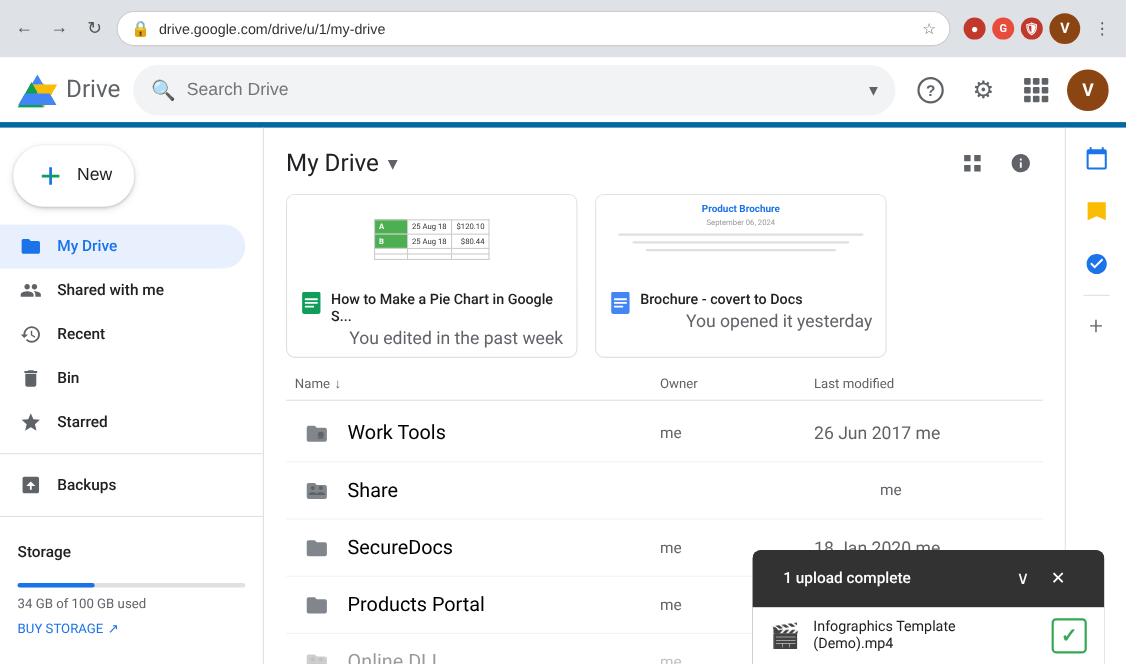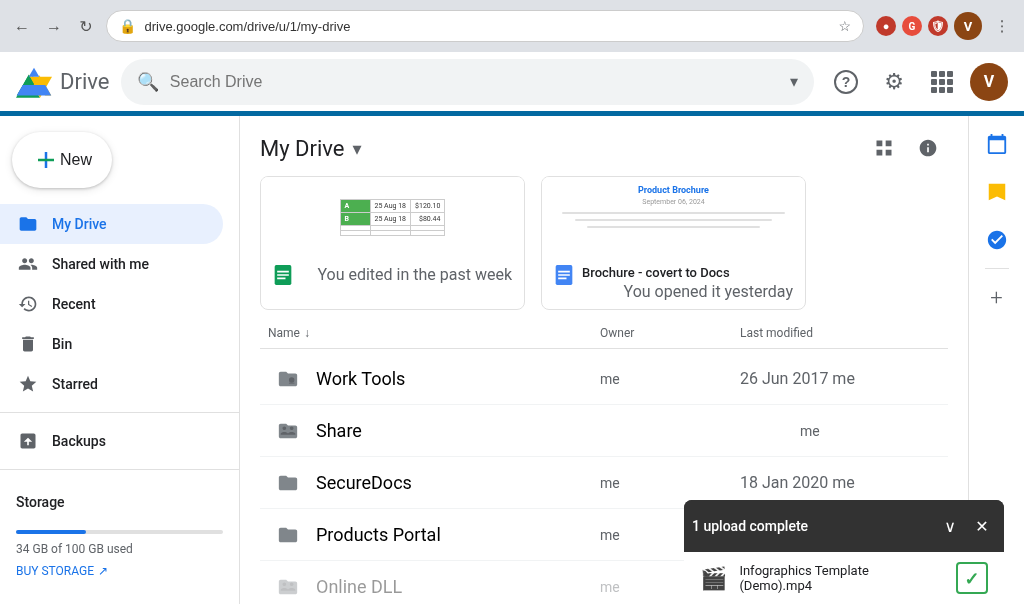--- a/index.html
+++ b/index.html
@@ -31,21 +31,21 @@
     .header-right { display: flex; align-items: center; gap: 8px; margin-left: auto; }
     .header-icon-btn { width: 40px; height: 40px; border-radius: 50%; border: none; background: transparent; cursor: pointer; display: flex; align-items: center; justify-content: center; color: #5f6368; font-size: 20px; }
     .user-avatar { width: 38px; height: 38px; border-radius: 50%; overflow: hidden; cursor: pointer; }
     .user-avatar-inner { width: 100%; height: 100%; background: #8B4513; display: flex; align-items: center; justify-content: center; color: white; font-size: 16px; font-weight: bold; }
 
     
     .main-body { display: flex; flex: 1; overflow: hidden; }
 
     
     .sidebar { width: 240px; min-width: 240px; overflow-y: auto; padding: 8px 0; border-right: 1px solid #e0e0e0; }
-    .new-btn { margin: 8px 12px 16px 12px; height: 56px; border-radius: 28px; background: #fff; box-shadow: 0 1px 3px rgba(0,0,0,0.2), 0 2px 8px rgba(0,0,0,0.1); border: none; cursor: pointer; display: flex; align-items: center; padding: 0 20px; font-size: 16px; color: #202124; }
+    .new-btn { margin: 8px 12px 16px 12px; height: 56px; border-radius: 28px; background: #fff; box-shadow: 0 1px 3px rgba(0,0,0,0.2), 0 2px 8px rgba(0,0,0,0.1); border: none; cursor: pointer; display: flex; align-items: center; gap: 10px; padding: 0 20px; font-size: 16px; color: #202124; }
     .new-plus-icon { width: 28px; height: 28px; display: flex; align-items: center; justify-content: center; }
     .nav-item { display: flex; align-items: center; gap: 12px; padding: 0 16px; height: 40px; border-radius: 0 20px 20px 0; cursor: pointer; color: #202124; margin-right: 16px; }
     .nav-item.active { background: #e8f0fe; }
     .nav-item-icon { font-size: 20px; color: #5f6368; width: 24px; display: flex; align-items: center; justify-content: center; }
     .nav-item.active .nav-item-icon { color: #1a73e8; }
     .nav-item-label { font-size: 14px; font-weight: 500; }
     .sidebar-divider { height: 1px; background: #e0e0e0; margin: 8px 0; }
     .storage-section { padding: 16px 16px 8px 16px; }
     .storage-title { font-size: 14px; font-weight: 500; color: #202124; margin-bottom: 20px; }
     .storage-bar { height: 4px; background: #e0e0e0; border-radius: 2px; margin-bottom: 8px; }
@@ -94,21 +94,21 @@
     .file-modified-cell { width: 200px; font-size: 16px; color: #5f6368; }
 
     
     .right-sidebar { width: 56px; border-left: 1px solid #e0e0e0; display: flex; flex-direction: column; align-items: center; padding: 8px 0; gap: 8px; }
     .right-sidebar-icon { width: 40px; height: 40px; border-radius: 50%; display: flex; align-items: center; justify-content: center; cursor: pointer; color: #5f6368; font-size: 20px; }
     .right-sidebar-icon.active { color: #1a73e8; }
     .right-sidebar-divider { width: 24px; height: 1px; background: #e0e0e0; }
 
     
     .upload-toast { position: fixed; bottom: 0; right: 20px; width: 320px; background: #323232; border-radius: 8px 8px 0 0; overflow: hidden; z-index: 1000; }
-    .toast-header { display: flex; align-items: center; justify-content: space-between; padding: 12px 8px; background: #323232; }
+    .toast-header { display: flex; align-items: center; justify-content: space-between; padding: 12px 28px; background: #323232; }
     .toast-title { color: #fff; font-size: 14px; font-weight: 500; }
     .toast-actions { display: flex; gap: 4px; }
     .toast-btn { width: 28px; height: 28px; border-radius: 50%; border: none; background: transparent; cursor: pointer; color: #fff; font-size: 16px; display: flex; align-items: center; justify-content: center; }
     .toast-item { display: flex; align-items: center; padding: 10px 16px; background: #fff; gap: 12px; }
     .toast-item-icon { font-size: 22px; color: #c0392b; }
     .toast-item-name { flex: 1; font-size: 13px; color: #202124; }
     .toast-item-status { width: 32px; height: 32px; border-radius: 4px; border: 2px solid #34a853; display: flex; align-items: center; justify-content: center; color: #34a853; font-size: 18px; font-weight: bold; }
 
     
     .drive-triangle { width: 36px; height: 32px; }
@@ -341,20 +341,21 @@
               </div>
             </div>
             <div class="recent-card-info">
               <span class="recent-card-file-icon" style="color:#0f9d58;">
                 <svg width="20" height="20" viewBox="0 0 24 24">
                     <rect width="20" height="24" x="2" y="0" rx="2" fill="#0f9d58"></rect>
                     <path d="M5 7h14v2H5zm0 4h14v2H5zm0 4h10v2H5z" fill="white"></path>
                   </svg>
               </span>
               <div class="recent-card-details">
+                <div class="recent-card-name">How to Make a Pie Chart in Google S...</div>
                 <div class="recent-card-date">You edited in the past week</div>
               </div>
             </div>
           </div>
 
           <div class="recent-card">
             <div class="recent-card-thumb">
               <div class="brochure-preview">
                 <div class="brochure-title">Product Brochure</div>
                 <div class="brochure-sub">September 06, 2024</div>

